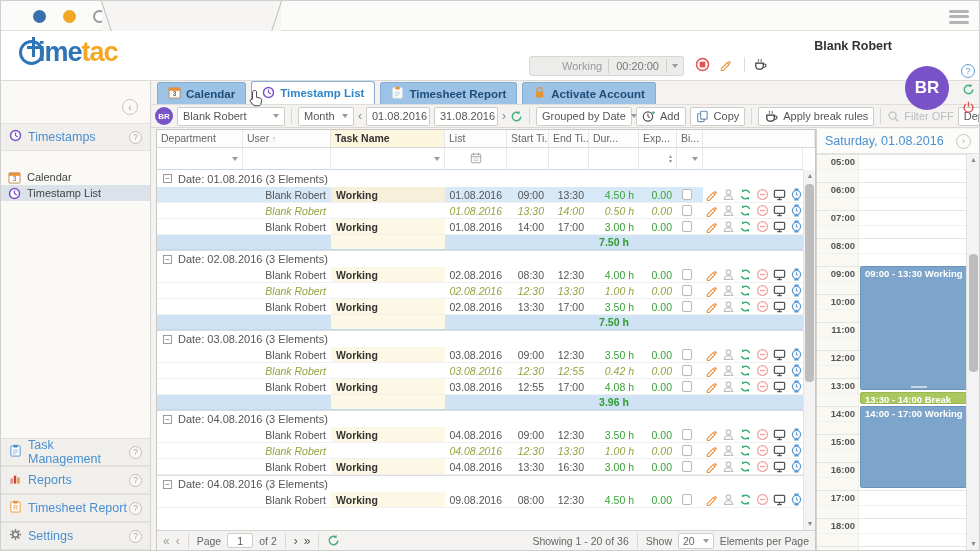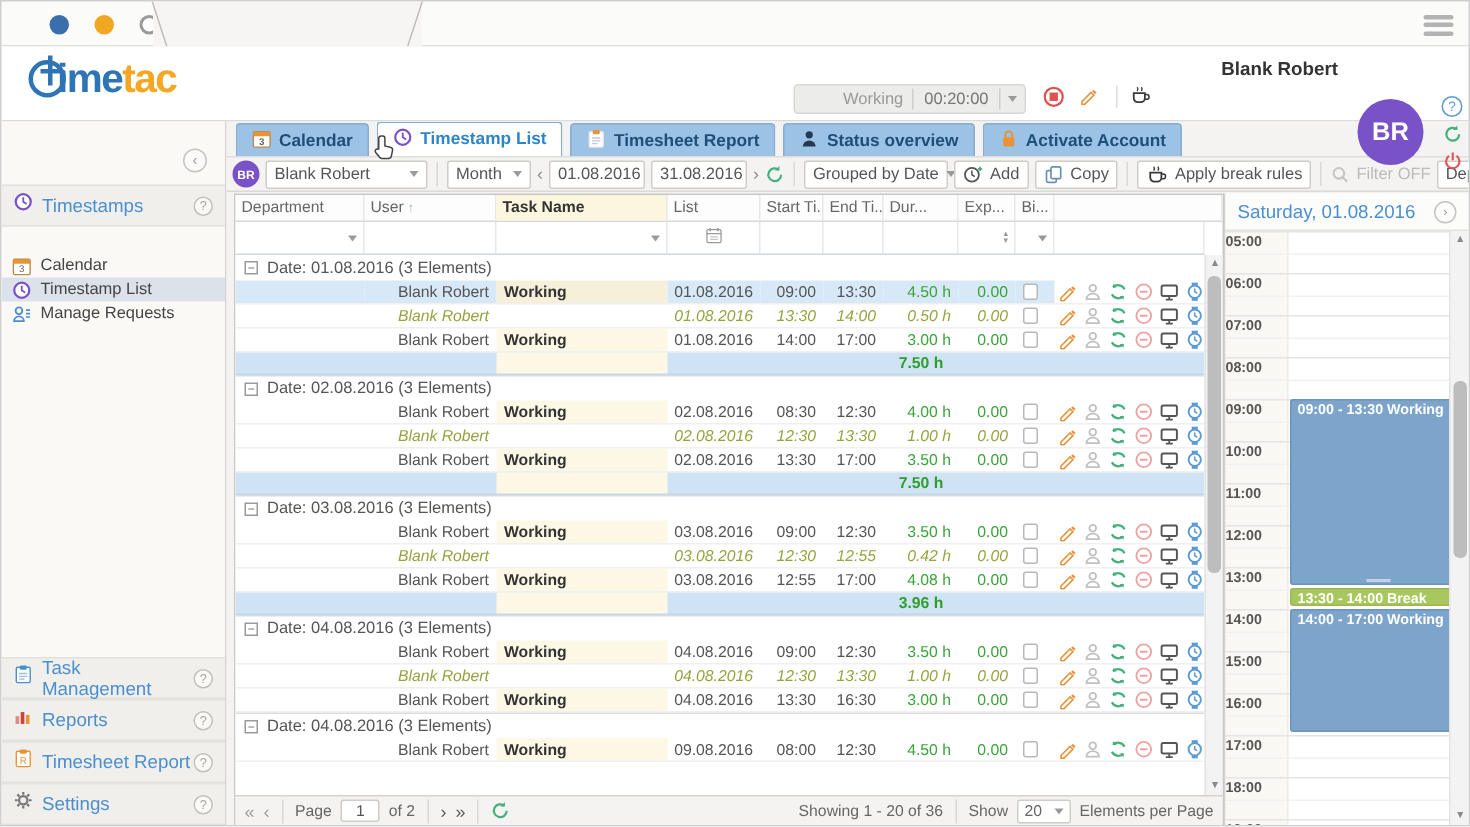--- a/index.html
+++ b/index.html
@@ -115,21 +115,21 @@
   .pgcombo{height:16px;background:#fff;border:1px solid #cfcdc8;border-radius:2px;display:inline-flex;align-items:center;gap:8px;padding:0 4px;cursor:pointer;}
 
   
   .daypanel{position:absolute;left:665px;top:48px;right:0;bottom:0;background:#fff;border-left:1px solid #d5d3cf;}
   .dp-head{height:25px;display:flex;align-items:center;padding:0 8px;border-bottom:1px solid #e4e2de;background:#fcfcfb;}
   .dp-title{color:#4a90d2;font-size:12.5px;flex:1;}
   .dp-next{width:15px;height:15px;border:1px solid #c6c4c0;border-radius:50%;color:#a0a09c;font-size:9px;display:flex;align-items:center;justify-content:center;cursor:pointer;}
   .dp-grid{position:absolute;left:0;right:13px;top:25px;bottom:0;overflow:hidden;}
   .hrow{position:relative;height:28px;border-top:1px solid #e4e4e4;}
   .hrow .half{position:absolute;left:0;right:0;top:50%;border-top:1px solid #f1f1f1;}
-  .hlab{position:absolute;left:0;top:1px;width:38px;font-size:9.5px;color:#555;font-weight:bold;}
+  .hlab{position:absolute;left:0;top:1px;width:38px;text-align:right;font-size:9.5px;color:#555;font-weight:bold;}
   .labcol{position:absolute;left:0;top:0;bottom:0;width:42px;background:#faf8f3;border-right:1px solid #eeece7;}
   .evlayer{position:absolute;left:43px;right:1px;top:25px;bottom:0;}
   .ev{position:absolute;left:0;right:0;border-radius:2px;color:#fff;font-size:9.5px;font-weight:bold;padding:1px 4px;overflow:hidden;white-space:nowrap;}
   .ev.working{background:#7da5cb;border:1px solid #6b94ba;}
   .ev.break{background:#a9c75f;border:1px solid #9cb752;}
   .grip{position:absolute;bottom:1px;left:50%;margin-left:-8px;width:16px;height:2px;border-top:1px solid #c9d8e6;border-bottom:1px solid #c9d8e6;}
   .dp-scroll{position:absolute;right:0;top:25px;bottom:0;width:13px;background:#f3f3f3;border-left:1px solid #e3e3e3;}
 
   .cursor{position:absolute;z-index:99;pointer-events:none;}
 </style>
@@ -226,30 +226,20 @@
         </div>
         <div class="sb-item sel">
           <span class="ic">
             <svg width="13" height="13" viewBox="0 0 14 14">
               <circle cx="7" cy="7" r="5.4" fill="#fff" stroke="#7a52c7" stroke-width="1.6"></circle>
               <path d="M7 3.8 V7 L9.4 8.6" stroke="#7a52c7" stroke-width="1.3" fill="none"></path>
             </svg>
           </span>
           <span>Timestamp List</span>
         </div>
-        <div class="sb-item">
-          <span class="ic">
-            <svg width="13" height="13" viewBox="0 0 14 14">
-              <circle cx="5" cy="4.5" r="2.4" fill="none" stroke="#4a8fd0" stroke-width="1.3"></circle>
-              <path d="M1.5 12 a3.5 3.5 0 0 1 7 0 z" fill="none" stroke="#4a8fd0" stroke-width="1.3"></path>
-              <path d="M10 4 h3 M10 6.5 h3 M10 9 h3" stroke="#4a8fd0" stroke-width="1.2"></path>
-            </svg>
-          </span>
-          <span>Manage Requests</span>
-        </div>
       </div>
     <div class="sb-bottom" id="sb-bottom">
         <div class="sb-sec">
           <span class="ic"><svg width="13" height="13" viewBox="0 0 14 14">
               <rect x="2" y="2" width="10" height="11" rx="1" fill="#fff" stroke="#4a8fd0"></rect>
               <rect x="4.5" y="0.8" width="5" height="3" rx="1" fill="#4a8fd0"></rect>
               <path d="M4 6.5 h6 M4 8.5 h6 M4 10.5 h4" stroke="#9cbfe0" stroke-width="1"></path>
             </svg></span>
           <span class="sb-lab">Task Management</span>
           <span class="sb-q">?</span>
@@ -302,27 +292,20 @@
             </svg></span>
           <span>Timestamp List</span>
         </div>
         <div class="tab">
           <span><svg width="13" height="13" viewBox="0 0 14 14">
               <rect x="2" y="2" width="10" height="11" rx="1" fill="#fff" stroke="#e9e9e9"></rect>
               <rect x="4.5" y="0.8" width="5" height="3" rx="1" fill="#e89436"></rect>
               <path d="M4 6.5 h6 M4 8.5 h6 M4 10.5 h4" stroke="#b9cbdd" stroke-width="1"></path>
             </svg></span>
           <span>Timesheet Report</span>
-        </div>
-        <div class="tab">
-          <span><svg width="13" height="13" viewBox="0 0 14 14">
-              <circle cx="7" cy="4.2" r="2.6" fill="#243a52"></circle>
-              <path d="M2.4 12.5 a4.6 4.3 0 0 1 9.2 0 z" fill="#243a52"></path>
-            </svg></span>
-          <span>Status overview</span>
         </div>
         <div class="tab">
           <span><svg width="13" height="13" viewBox="0 0 14 14">
               <rect x="3" y="6" width="8" height="6.5" rx="1" fill="#e89436"></rect>
               <path d="M4.5 6 V4.3 a2.5 2.5 0 0 1 5 0 V6" fill="none" stroke="#e89436" stroke-width="1.5"></path>
             </svg></span>
           <span>Activate Account</span>
         </div>
       </div>
 

